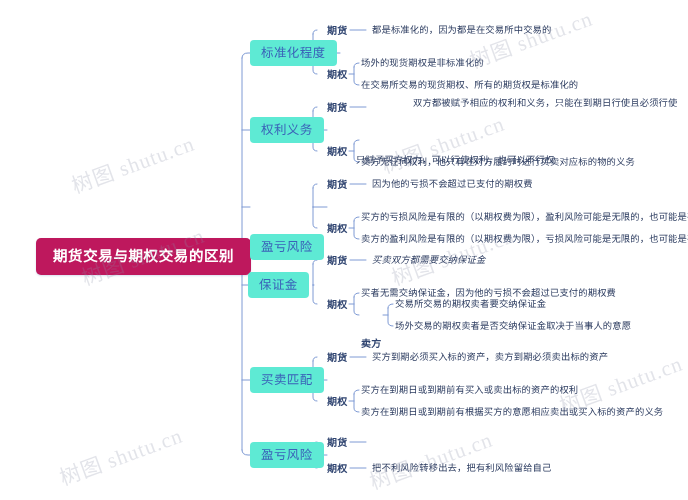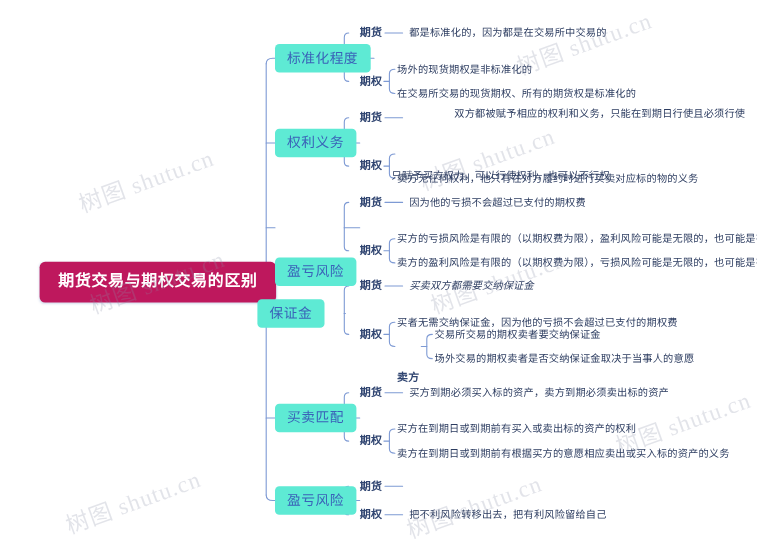--- a/index.html
+++ b/index.html
@@ -155,21 +155,21 @@
     <div class="node leaf" style="left: 372px; visibility: visible; top: 99px; margin-left: 41px;">双方都被赋予相应的权利和义务，只能在到期日行使且必须行使</div>
     <div class="node lvl3" style="left: 327px; visibility: visible; top: 146.5px;">期权</div>
     <div class="node leaf" style="left: 356px; visibility: visible; top: 135.5px; margin-top: 20px;">只赋予买方权力，可以行使权利，也可以不行权</div>
     <div class="node leaf" style="left: 361px; visibility: visible; top: 157.5px;">卖方无任何权利，他只有在对方履约时进行买卖对应标的物的义务</div>
     <div class="node lvl2" style="left: 250px; visibility: visible; top: 193.5px; margin-top: 40px;">盈亏风险</div>
     <div class="node lvl3" style="left: 327px; visibility: visible; top: 179.5px;">期货</div>
     <div class="node leaf" style="left: 372px; visibility: visible; top: 179.5px;">因为他的亏损不会超过已支付的期权费</div>
     <div class="node lvl3" style="left: 327px; visibility: visible; top: 223.5px;">期权</div>
     <div class="node leaf" style="left: 361px; visibility: visible; top: 212.5px;">买方的亏损风险是有限的（以期权费为限），盈利风险可能是无限的，也可能是有限的</div>
     <div class="node leaf" style="left: 361px; visibility: visible; top: 234.5px;">卖方的盈利风险是有限的（以期权费为限），亏损风险可能是无限的，也可能是有限的</div>
-    <div class="node lvl2" style="left: 234px; visibility: visible; top: 271.5px;">保证金</div>
+    <div class="node lvl2" style="left: 248px; visibility: visible; top: 271.5px;">保证金</div>
     <div class="node lvl3" style="left: 327px; visibility: visible; top: 255.5px;">期货</div>
     <div class="node leaf" style="left: 372px; visibility: visible; top: 255.5px; font-style: italic;">买卖双方都需要交纳保证金</div>
     <div class="node lvl3" style="left: 327px; visibility: visible; top: 299.5px;">期权</div>
     <div class="node leaf" style="left: 361px; visibility: visible; top: 288.5px;">买者无需交纳保证金，因为他的亏损不会超过已支付的期权费</div>
     <div class="node lvl3" style="left: 361px; visibility: visible; top: 310.5px; margin-top: 28px;">卖方</div>
     <div class="node leaf" style="left: 395px; visibility: visible; top: 299.5px;">交易所交易的期权卖者要交纳保证金</div>
     <div class="node leaf" style="left: 395px; visibility: visible; top: 321.5px;">场外交易的期权卖者是否交纳保证金取决于当事人的意愿</div>
     <div class="node lvl2" style="left: 250px; visibility: visible; top: 366.5px;">买卖匹配</div>
     <div class="node lvl3" style="left: 327px; visibility: visible; top: 352.5px;">期货</div>
     <div class="node leaf" style="left: 372px; visibility: visible; top: 352.5px;">买方到期必须买入标的资产，卖方到期必须卖出标的资产</div>

